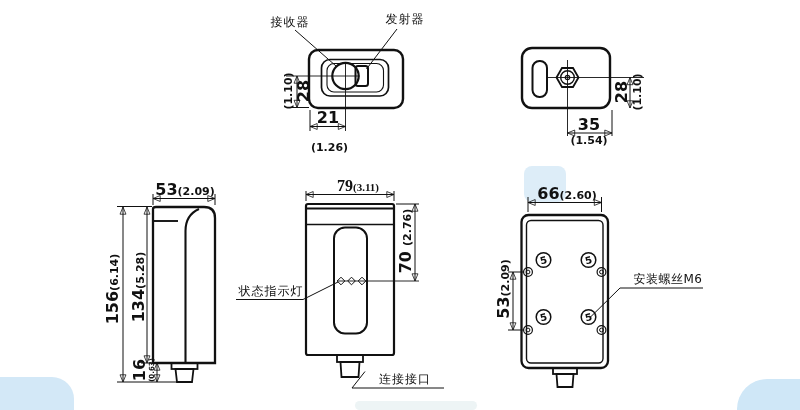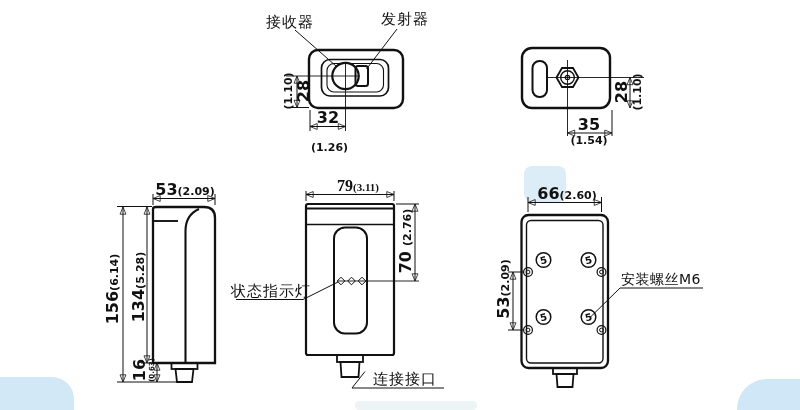--- a/index.html
+++ b/index.html
@@ -6,22 +6,22 @@
   #stage{position:relative;width:800px;height:410px;background:#ffffff;overflow:hidden;
          font-family:"DejaVu Sans","Liberation Sans",sans-serif;}
   .decor{position:absolute;}
   #svg-draw{position:absolute;left:0;top:0;z-index:2;}
   .lbl{position:absolute;z-index:3;white-space:nowrap;color:#111;line-height:1;}
   .c{transform:translate(-50%,-50%);}
   .c.rot{transform:translate(-50%,-50%) rotate(-90deg);}
   .mm{font-size:16px;font-weight:bold;letter-spacing:0px;}
   .in{font-size:11px;font-weight:bold;}
   .tiny{font-size:7px;font-weight:bold;}
-  .cn{font-size:15px;letter-spacing:1px;}
-  .cn-s{font-size:14px;letter-spacing:0.5px;}
+  .cn{font-size:12px;letter-spacing:1px;}
+  .cn-s{font-size:12px;letter-spacing:0.5px;margin-left:7px;}
   svg line,svg path,svg rect,svg circle,svg polygon{stroke:#111;fill:none;stroke-linecap:butt;}
 </style>
 </head>
 <body>
 
 <div id="stage">
 
   <div class="decor" style="left:0;top:377px;width:74px;height:33px;background:#d3e8f7;border-radius:0 22px 0 0;z-index:1;"></div>
   <div class="decor" style="left:737px;top:379px;width:63px;height:31px;background:#cfe7f7;border-radius:30px 0 0 0;z-index:1;"></div>
   <div class="decor" style="left:355px;top:401px;width:122px;height:9px;background:#edf4f5;border-radius:5px;z-index:1;"></div>
@@ -141,21 +141,21 @@
       <line x1="513" y1="272" x2="513" y2="330" stroke-width="1" marker-start="url(#arw)" marker-end="url(#arw)"></line>
       <line x1="620" y1="288" x2="703" y2="288" stroke-width="1"></line>
       <line x1="620" y1="288" x2="590" y2="317.5" stroke-width="1"></line>
     </g>
   </svg>
 
   <div class="lbl cn c" style="left:290px;top:22px;">接收器</div>
   <div class="lbl cn c" style="left:405px;top:19px;">发射器</div>
   <div class="lbl mm c rot" style="left:304px;top:91px;">28</div>
   <div class="lbl in c rot" style="left:288px;top:91px;">(1.10)</div>
-  <div class="lbl mm c" style="left:328px;top:118px;">32</div>
+  <div class="lbl mm c" style="left:328px;top:118px;">21</div>
   <div class="lbl in c" style="left:329.5px;top:133px;margin-top:14px;">(1.26)</div>
 
   <div class="lbl mm c" style="left:589px;top:125px;">35</div>
   <div class="lbl in c" style="left:589px;top:140px;">(1.54)</div>
   <div class="lbl mm c rot" style="left:622px;top:92px;">28</div>
   <div class="lbl in c rot" style="left:637px;top:92px;">(1.10)</div>
 
   <div class="lbl c" style="left:185px;top:190px;">
     <span class="mm">53</span><span class="in">(2.09)</span>
   </div>

